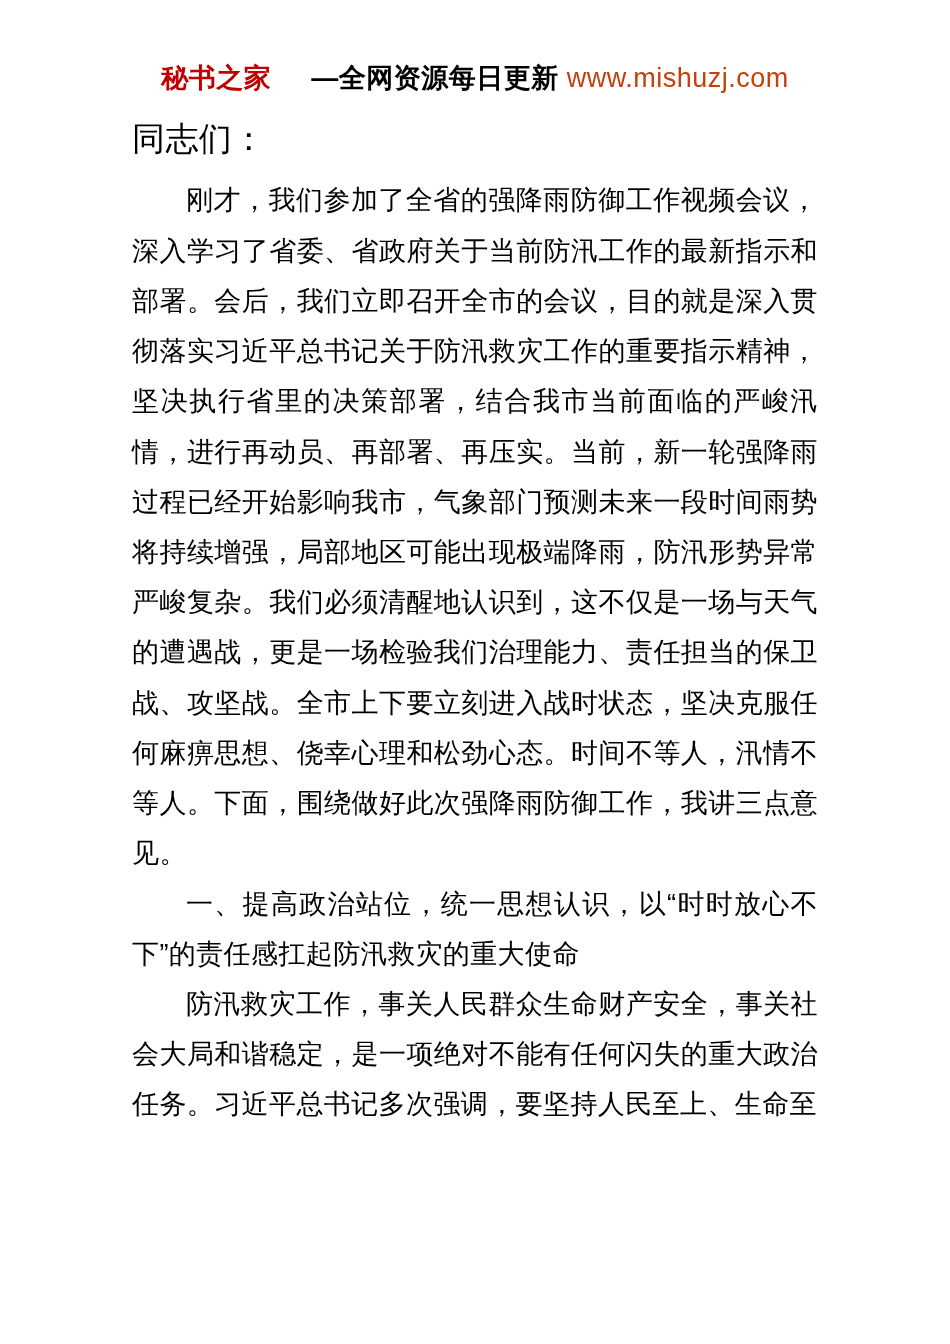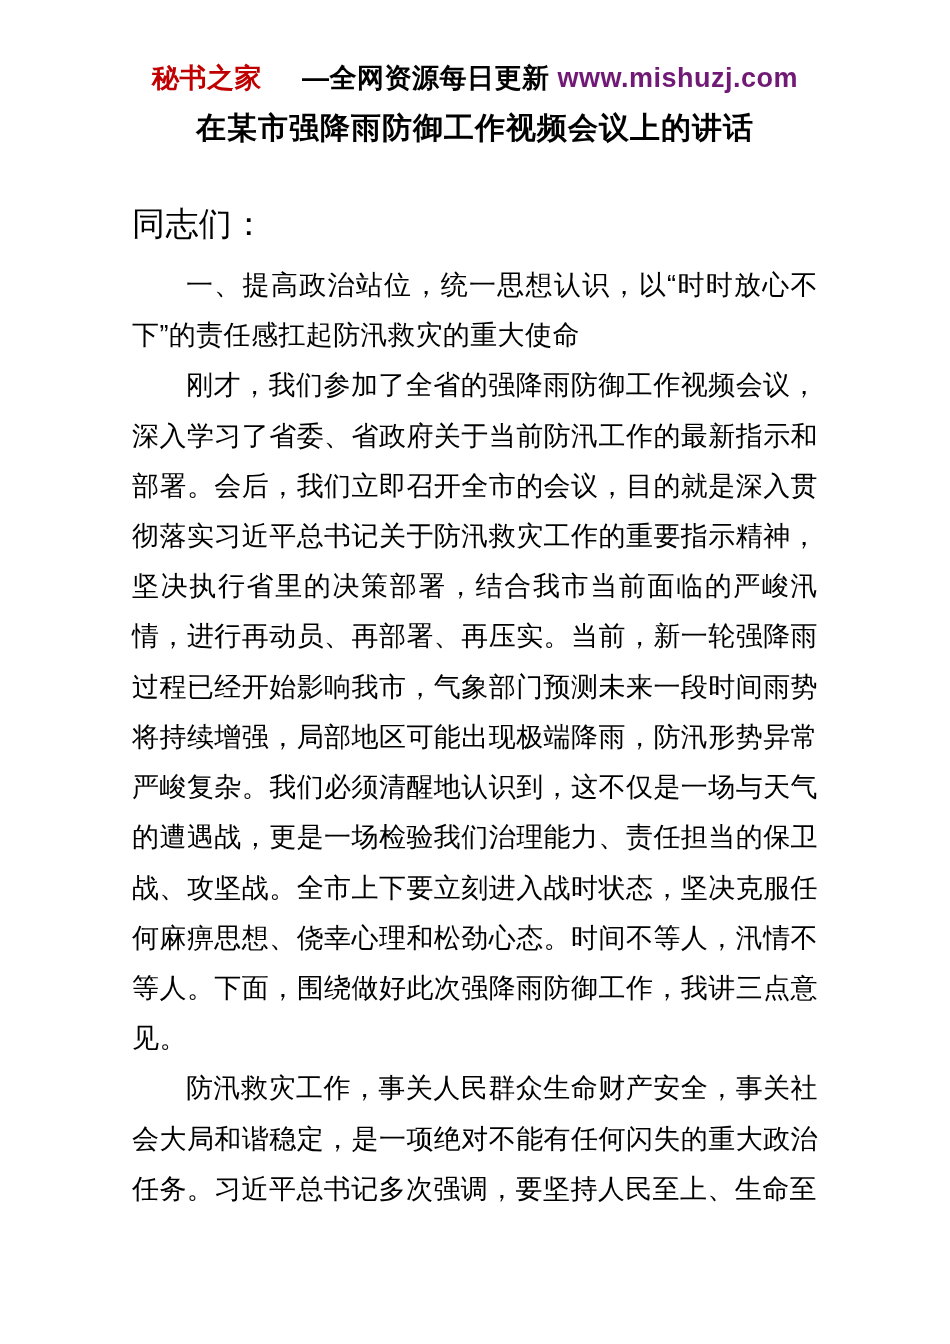--- a/index.html
+++ b/index.html
@@ -33,22 +33,22 @@
     color: #c00000;
     font-weight: bold;
     margin-top: 36px;
   }
   .watermark .tagline {
     color: #000000;
     font-weight: bold;
     margin-left: 40px;
   }
   .watermark .url {
-    color: #701a75;
-    font-weight: bold;
+    color: #c2410c;
+    font-weight: normal;
     text-align: center;
   }
   .doc-title {
     text-align: center;
     font-size: 30px;
     font-weight: bold;
     line-height: 1.35;
     margin: 0 0 44px 0;
     letter-spacing: 1px;
   }
@@ -70,21 +70,20 @@
 </style>
 </head>
 <body>
 
 <div class="page">
 
   <div class="watermark">
     <span class="brand">秘书之家</span><span class="tagline">—全网资源每日更新 </span><span class="url">www.mishuzj.com</span>
   </div>
 
-  <h1 class="doc-title">在某市强降雨防御工作视频会议上的讲话</h1>
 
   <p class="salutation">同志们：</p>
 
+  <p class="para">刚才，我们参加了全省的强降雨防御工作视频会议，深入学习了省委、省政府关于当前防汛工作的最新指示和部署。会后，我们立即召开全市的会议，目的就是深入贯彻落实习近平总书记关于防汛救灾工作的重要指示精神，坚决执行省里的决策部署，结合我市当前面临的严峻汛情，进行再动员、再部署、再压实。当前，新一轮强降雨过程已经开始影响我市，气象部门预测未来一段时间雨势将持续增强，局部地区可能出现极端降雨，防汛形势异常严峻复杂。我们必须清醒地认识到，这不仅是一场与天气的遭遇战，更是一场检验我们治理能力、责任担当的保卫战、攻坚战。全市上下要立刻进入战时状态，坚决克服任何麻痹思想、侥幸心理和松劲心态。时间不等人，汛情不等人。下面，围绕做好此次强降雨防御工作，我讲三点意见。</p>
   <p class="para">一、提高政治站位，统一思想认识，以“时时放心不下”的责任感扛起防汛救灾的重大使命</p>
-  <p class="para">刚才，我们参加了全省的强降雨防御工作视频会议，深入学习了省委、省政府关于当前防汛工作的最新指示和部署。会后，我们立即召开全市的会议，目的就是深入贯彻落实习近平总书记关于防汛救灾工作的重要指示精神，坚决执行省里的决策部署，结合我市当前面临的严峻汛情，进行再动员、再部署、再压实。当前，新一轮强降雨过程已经开始影响我市，气象部门预测未来一段时间雨势将持续增强，局部地区可能出现极端降雨，防汛形势异常严峻复杂。我们必须清醒地认识到，这不仅是一场与天气的遭遇战，更是一场检验我们治理能力、责任担当的保卫战、攻坚战。全市上下要立刻进入战时状态，坚决克服任何麻痹思想、侥幸心理和松劲心态。时间不等人，汛情不等人。下面，围绕做好此次强降雨防御工作，我讲三点意见。</p>
   <p class="para">防汛救灾工作，事关人民群众生命财产安全，事关社会大局和谐稳定，是一项绝对不能有任何闪失的重大政治任务。习近平总书记多次强调，要坚持人民至上、生命至</p>
 
 </div>
 
 </body></html>

